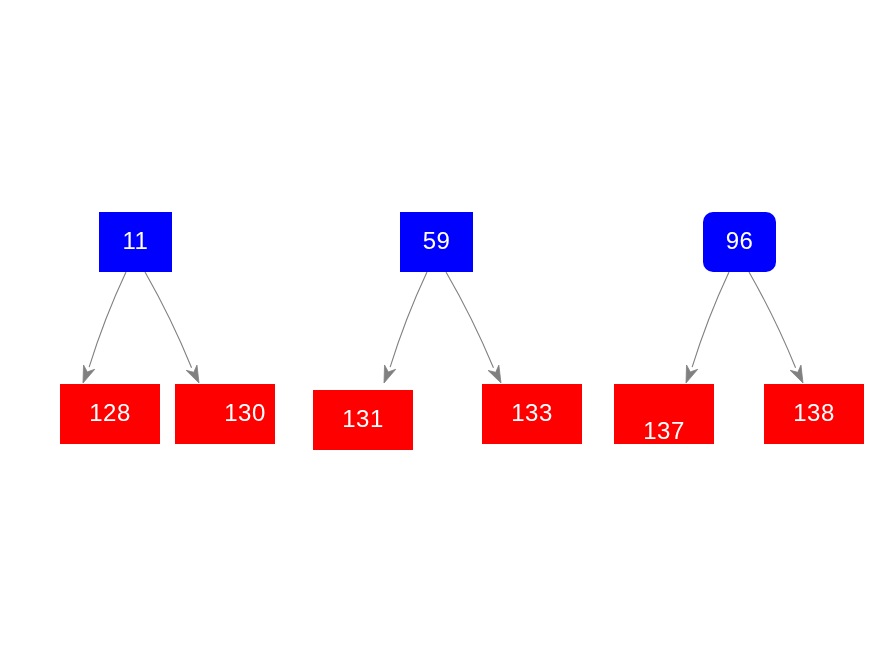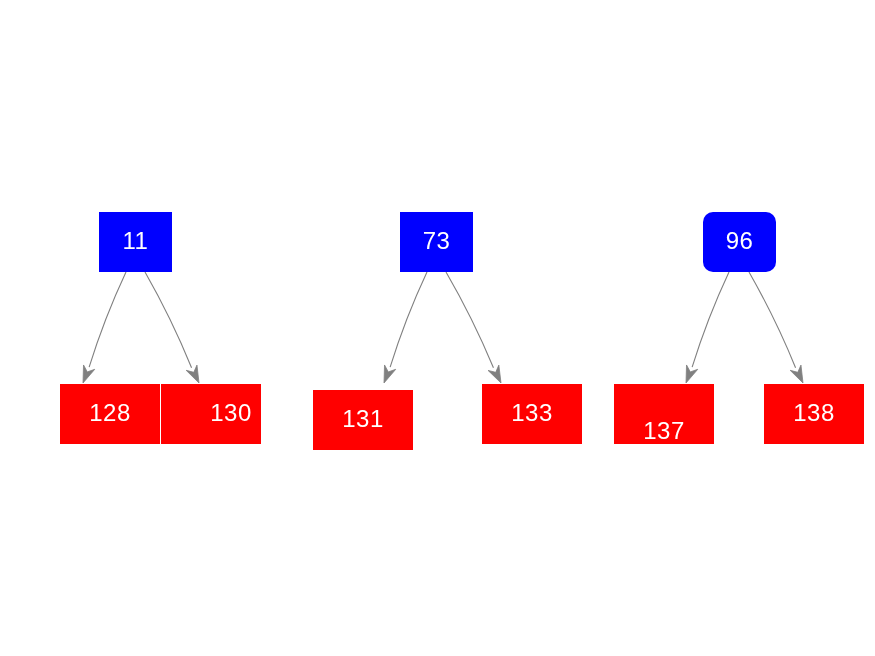--- a/index.html
+++ b/index.html
@@ -72,26 +72,26 @@
       <path d="M 749 272 Q 775.4288642003911 318.32537172968813 795.5630827795618 367.71300349132144" stroke="#808080" stroke-width="1.1" fill="none"></path>
       <path d="M 803 383 L 790.167672247087 370.3377978044173 L 797.7941579456933 372.299102443925 L 800.9584933120366 365.0882091782256 Z" fill="#808080" stroke="#808080" stroke-width="0.8" stroke-linejoin="miter"></path>
     </svg>
 
   <div class="node node-parent" style="left:99px; top:212px;">
     <span class="node-label">11</span>
   </div>
   <div class="node node-child" style="left:12px; top:384px;margin-left:48px;">
     <span class="node-label">128</span>
   </div>
-  <div class="node node-child" style="left:161px; top:384px;padding-left:40px;">
+  <div class="node node-child" style="left:175px; top:384px;padding-left:40px;">
     <span class="node-label">130</span>
   </div>
 
   <div class="node node-parent" style="left:400px; top:212px;">
-    <span class="node-label">73</span>
+    <span class="node-label">59</span>
   </div>
   <div class="node node-child" style="left:313px; top:384px;margin-top:6px;">
     <span class="node-label">131</span>
   </div>
   <div class="node node-child" style="left:482px; top:384px;">
     <span class="node-label">133</span>
   </div>
 
   <div class="node node-parent" style="left:703px; top:212px;border-radius:10px;">
     <span class="node-label">96</span>

